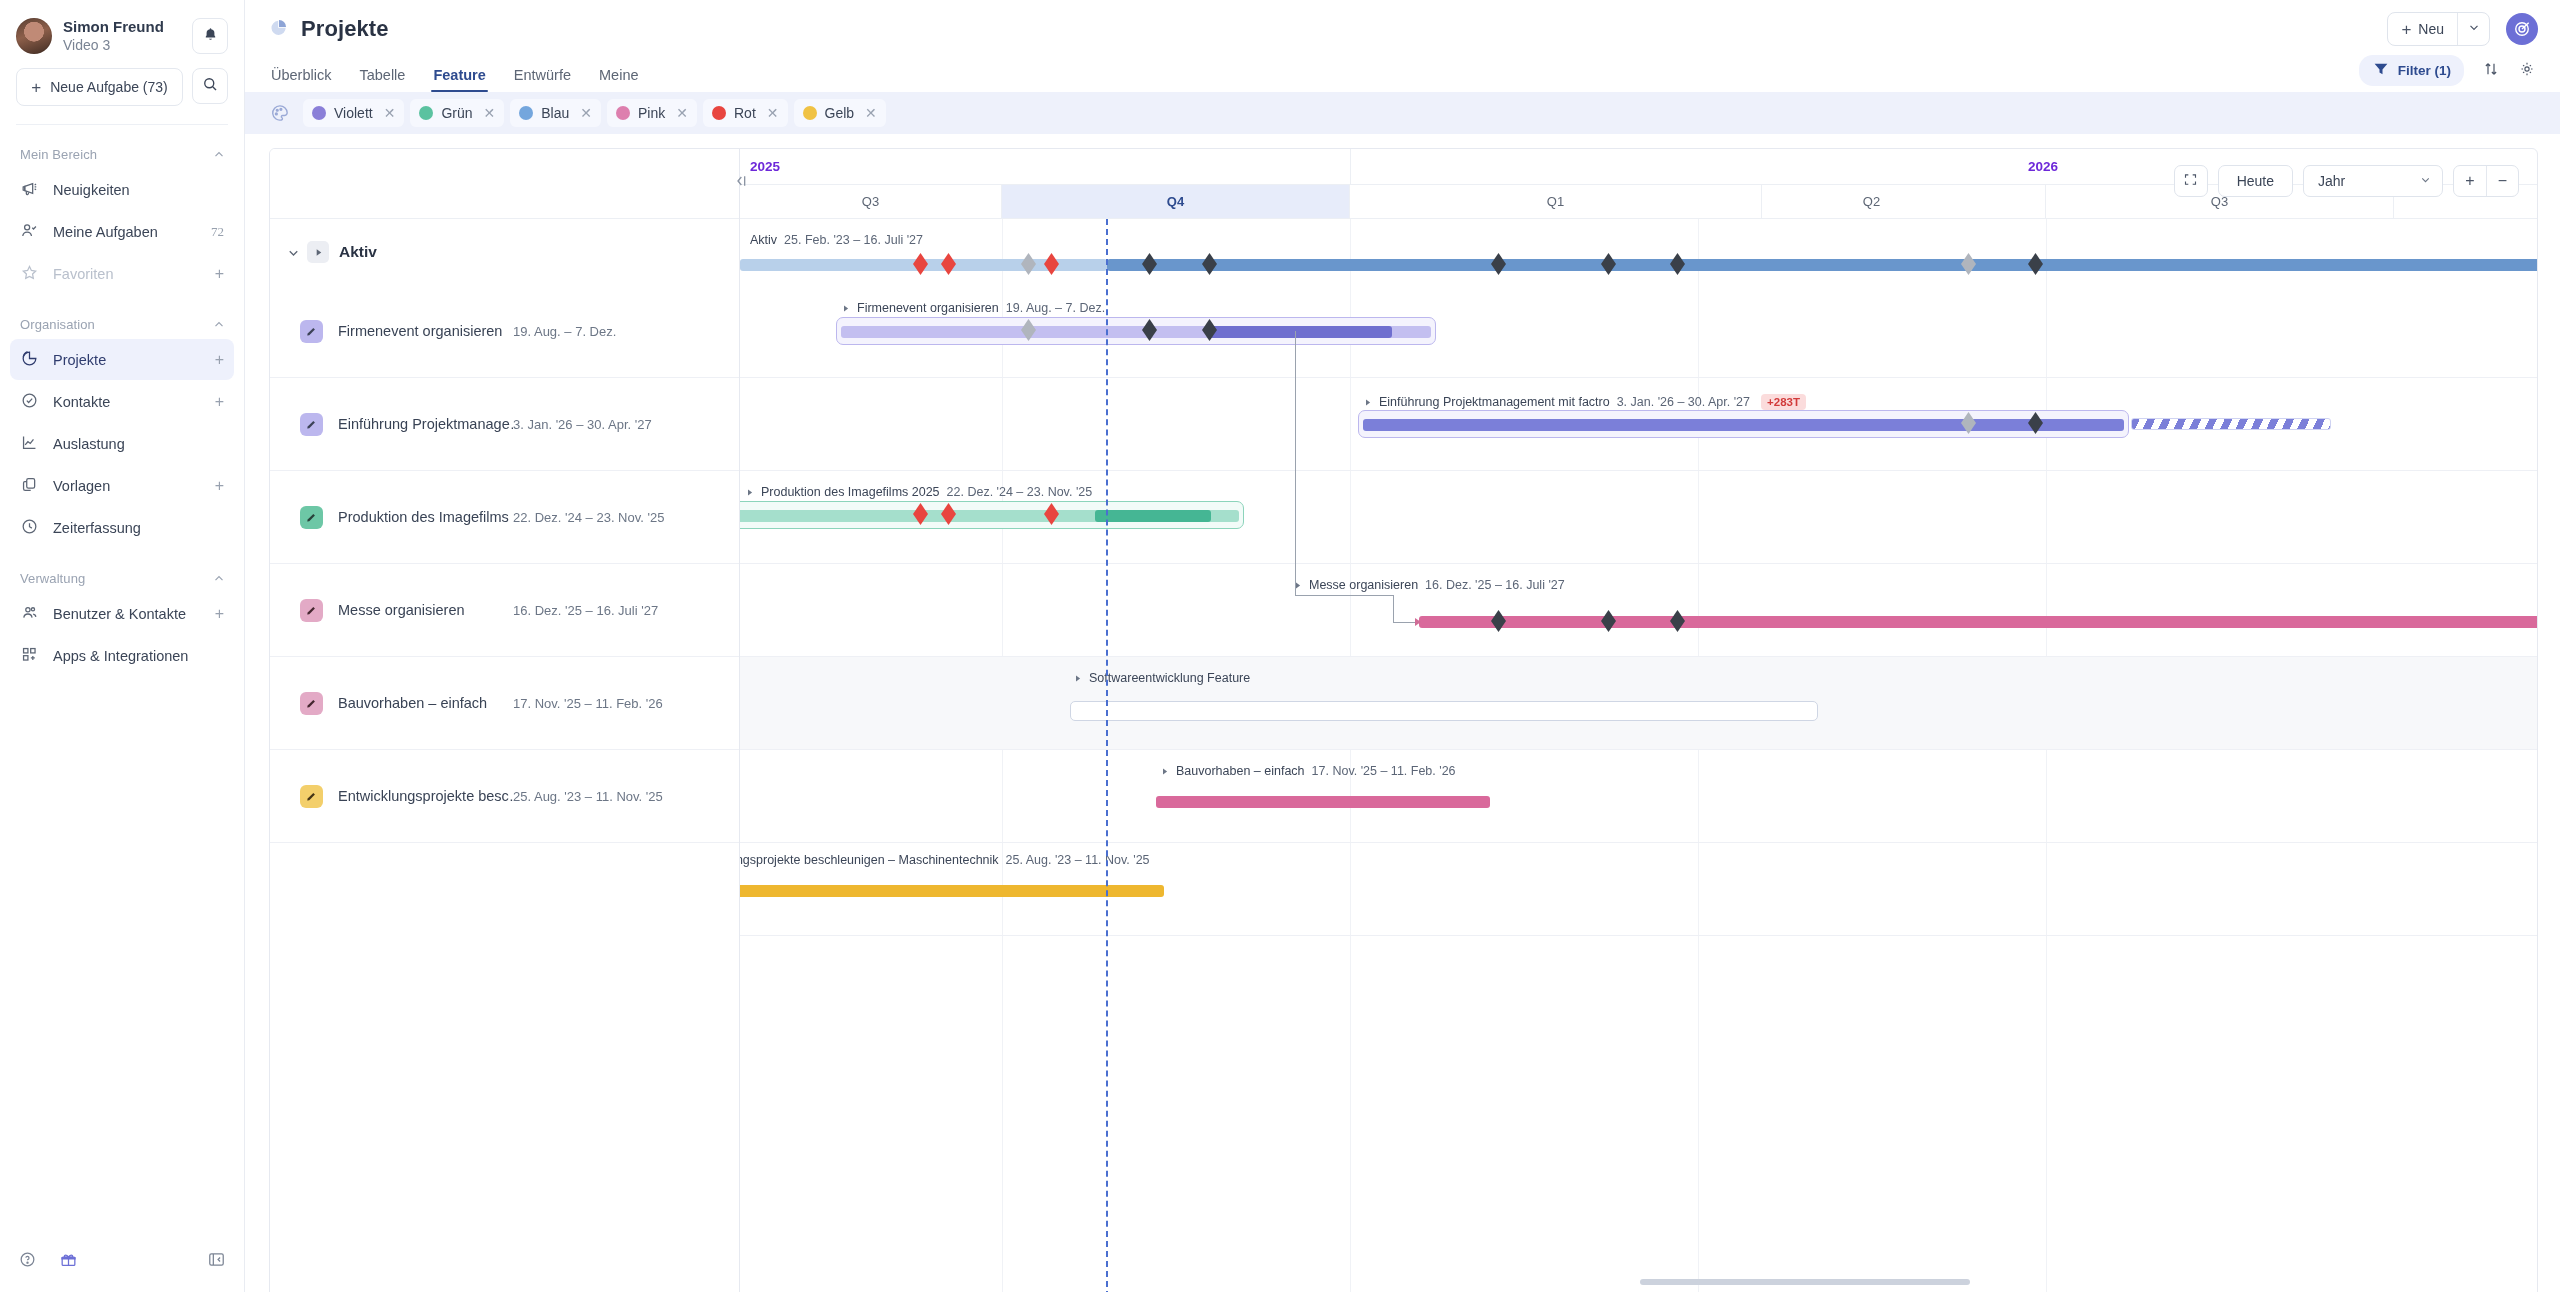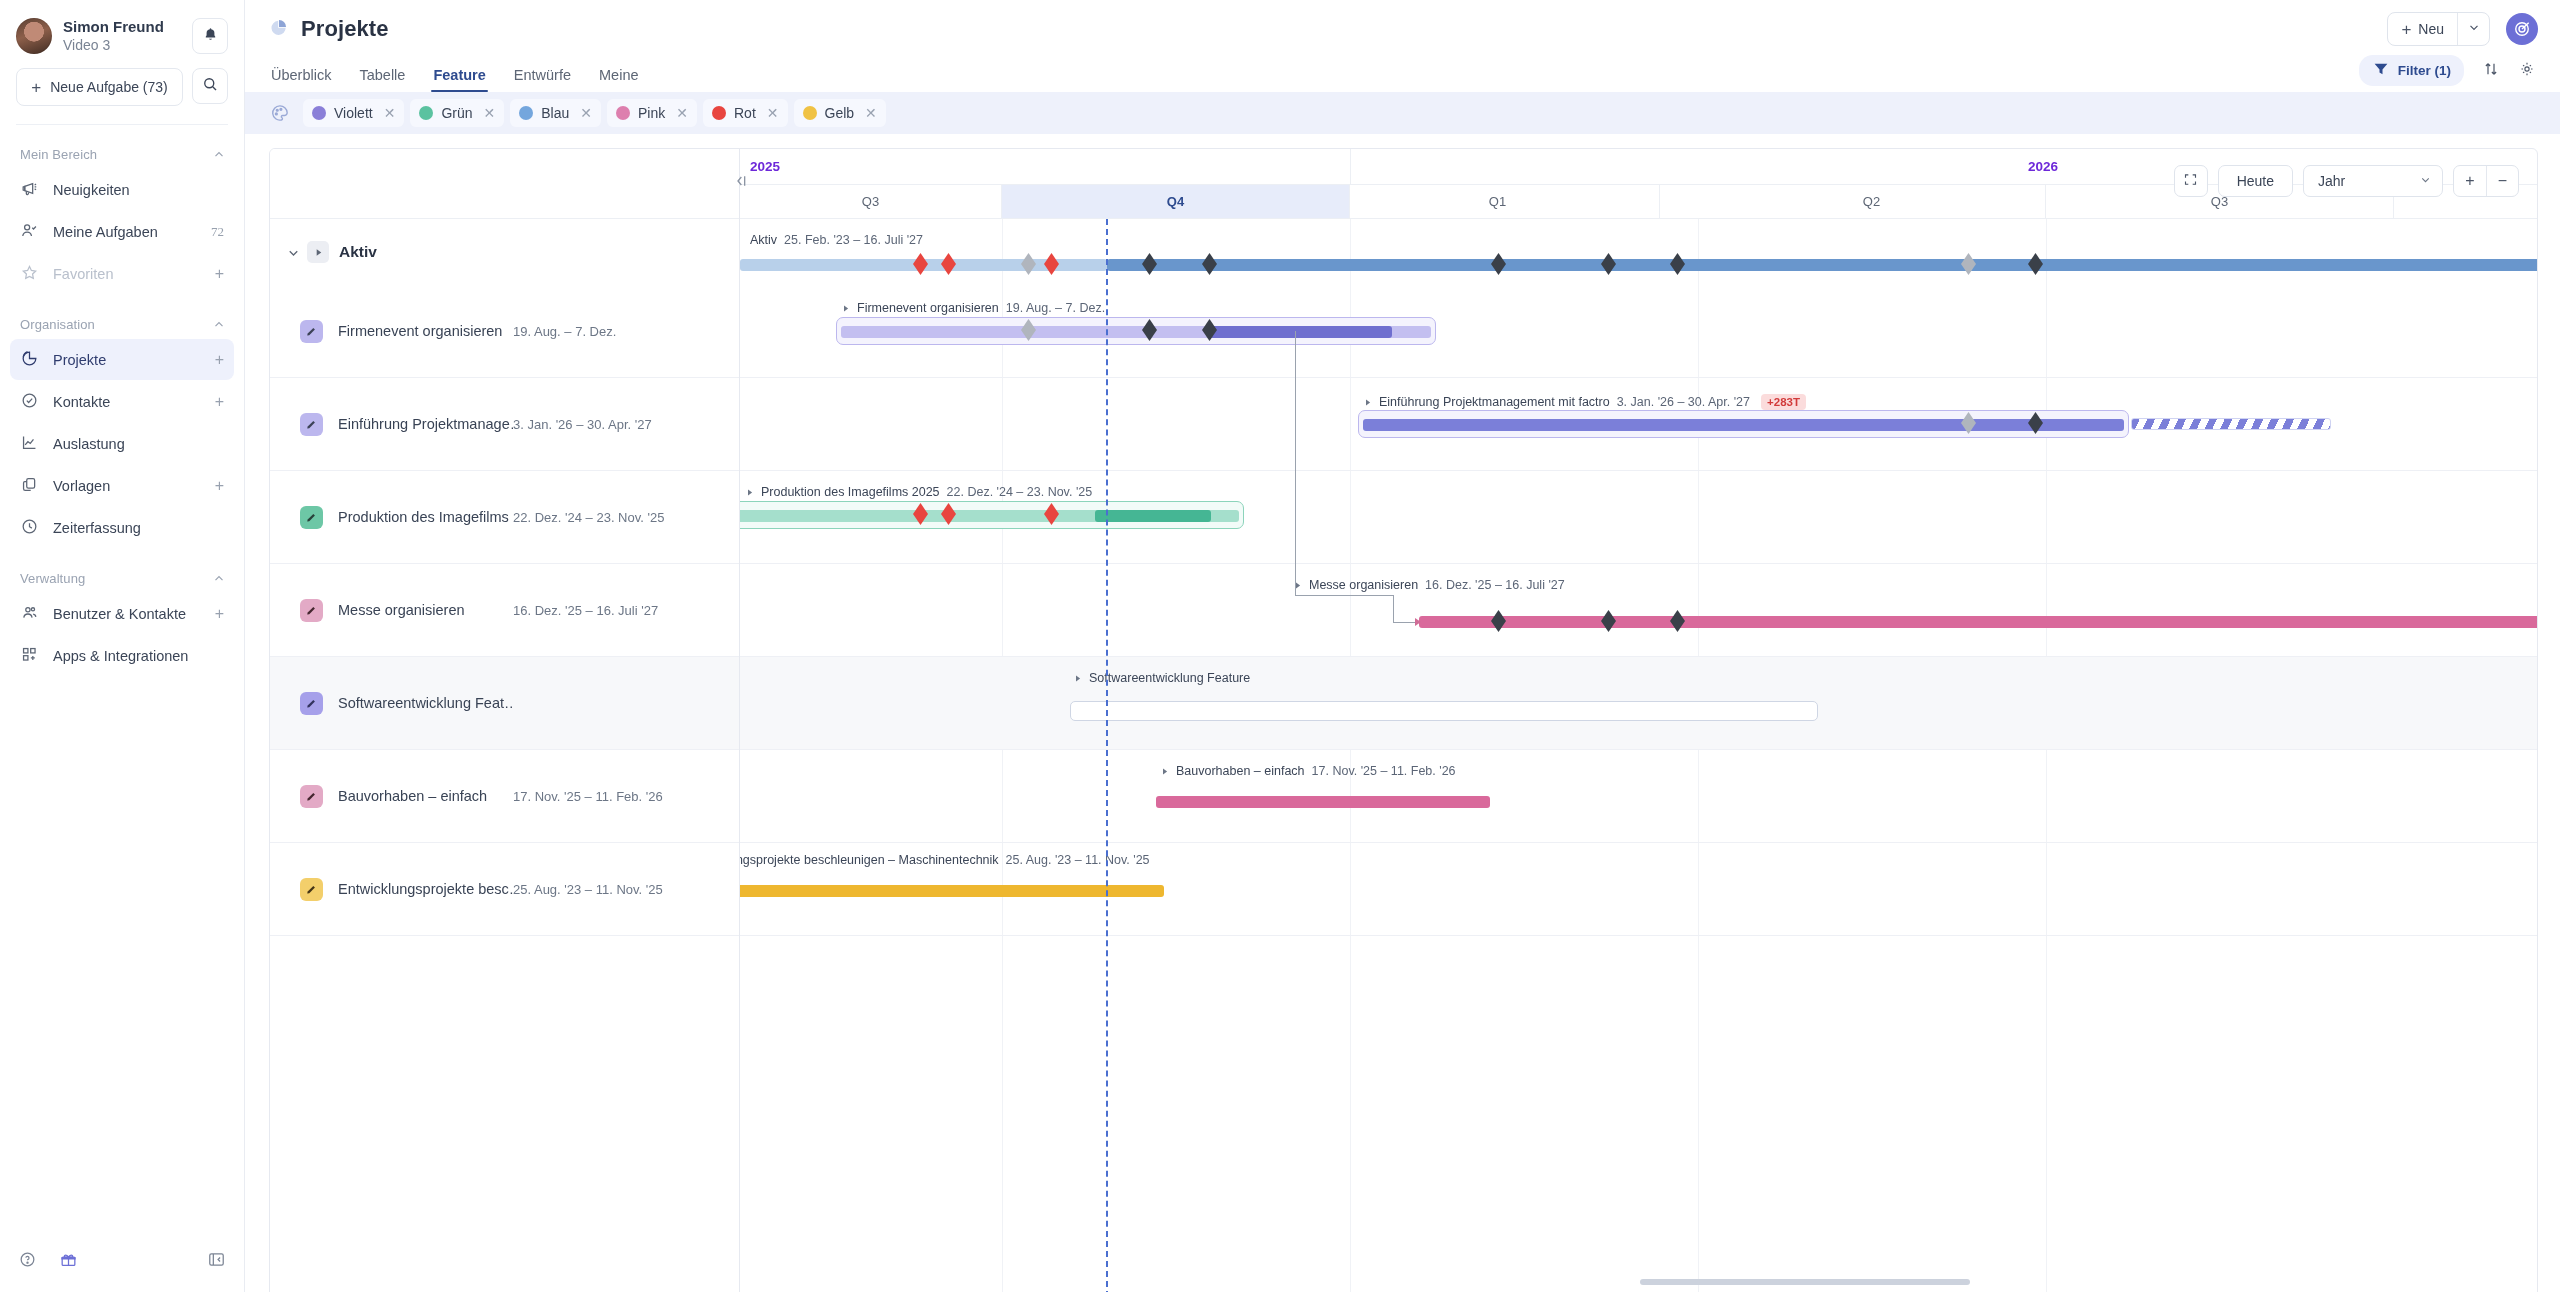--- a/index.html
+++ b/index.html
@@ -612,29 +612,20 @@
         <div class="row">
           <span class="proj-ico" style="background:#e3aac6">
             <svg viewBox="0 0 24 24" width="13" height="13" fill="#44262f">
                 <path d="M4 19.5l1-3.6L15.4 5.5l2.9 2.9L7.9 18.8l-3.9.7z"></path>
               </svg>
           </span>
           <span class="proj-name">Messe organisieren</span>
           <span class="proj-dates">16. Dez. '25 – 16. Juli '27</span>
         </div>
 
-        <div class="row shaded">
-          <span class="proj-ico" style="background:#a6a0ea">
-            <svg viewBox="0 0 24 24" width="13" height="13" fill="#32325e">
-                <path d="M4 19.5l1-3.6L15.4 5.5l2.9 2.9L7.9 18.8l-3.9.7z"></path>
-              </svg>
-          </span>
-          <span class="proj-name">Softwareentwicklung Feat…</span>
-          <span class="proj-dates"></span>
-        </div>
 
         <div class="row">
           <span class="proj-ico" style="background:#e3aac6">
             <svg viewBox="0 0 24 24" width="13" height="13" fill="#44262f">
                 <path d="M4 19.5l1-3.6L15.4 5.5l2.9 2.9L7.9 18.8l-3.9.7z"></path>
               </svg>
           </span>
           <span class="proj-name">Bauvorhaben – einfach</span>
           <span class="proj-dates">17. Nov. '25 – 11. Feb. '26</span>
         </div>
@@ -654,21 +645,21 @@
 
         <div class="tl-year-row">
           <span class="tl-ylabel" style="left:10px">2025</span>
           <span class="tl-ydiv" style="left:610px"></span>
           <span class="tl-ylabel" style="left:1288px">2026</span>
         </div>
 
         <div class="tl-q-row">
           <div class="tl-qcell" style="left:0px;width:262px">Q3</div>
           <div class="tl-qcell cur" style="left:262px;width:348px">Q4</div>
-          <div class="tl-qcell" style="left:596px;width:324px">Q1</div>
+          <div class="tl-qcell" style="left:610px;width:412px">Q1</div>
           <div class="tl-qcell" style="left:958px;width:348px">Q2</div>
           <div class="tl-qcell" style="left:1306px;width:348px">Q3</div>
         </div>
 
         <div class="tl-body">
 
           <div class="vgrid" style="left:262px"></div>
           <div class="vgrid" style="left:610px"></div>
           <div class="vgrid" style="left:958px"></div>
           <div class="vgrid" style="left:1306px"></div>

